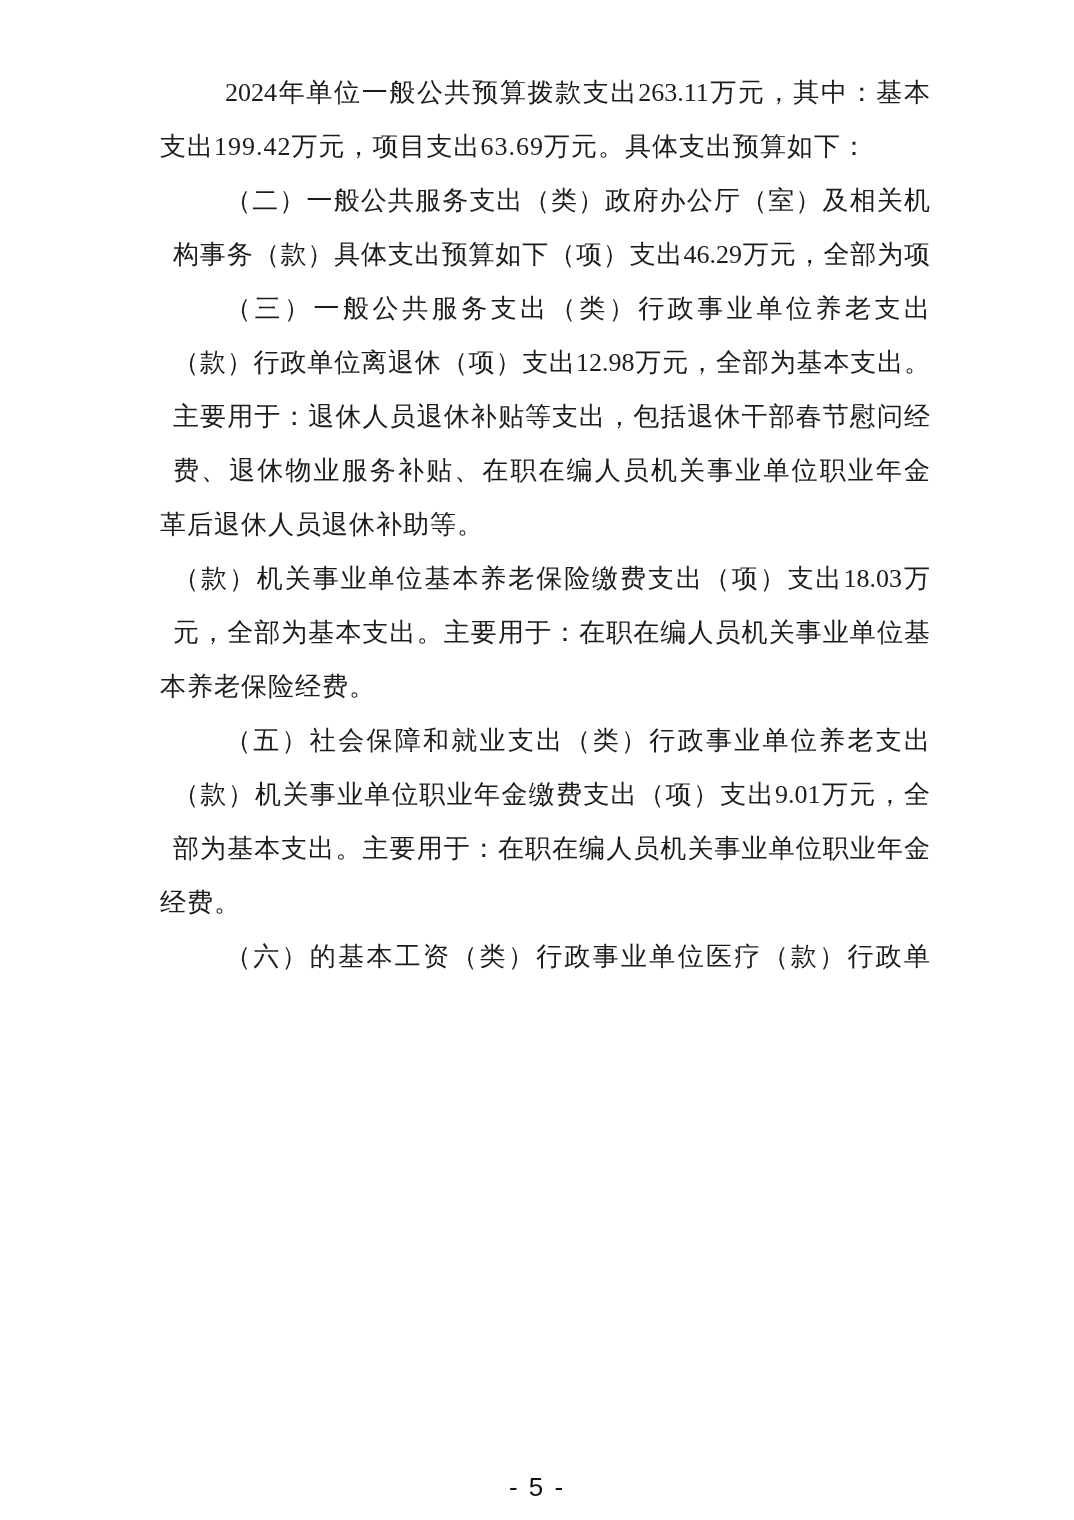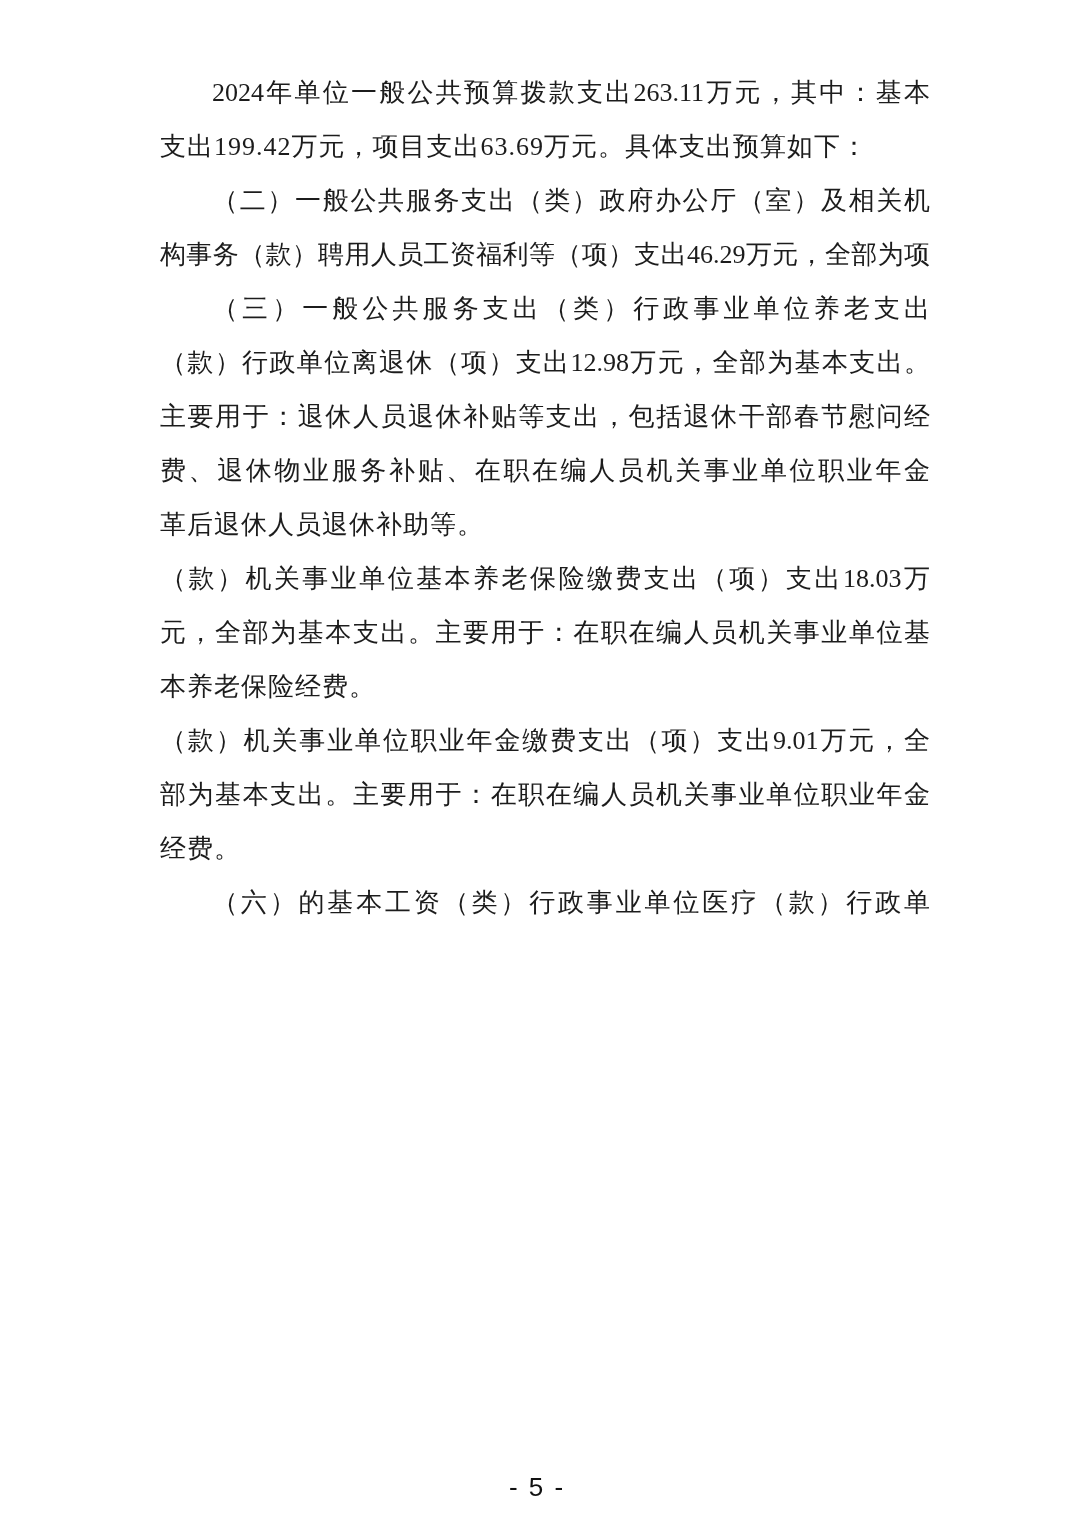--- a/index.html
+++ b/index.html
@@ -30,20 +30,21 @@
   }
   .line {
     white-space: nowrap;
     height: 54px;
   }
   
   .fill {
     text-align: justify;
     text-align-last: justify;
     text-justify: inter-ideograph;
+    margin-left: 13px;
   }
   
   .last {
     text-align: left;
     text-align-last: left;
     letter-spacing: 1px;
     font-family: Liberation Serif, serif;
   }
   
   .indent {
@@ -68,38 +69,39 @@
   <div class="content">
 
     <div class="para">
       <div class="line fill indent">2024年单位一般公共预算拨款支出263.11万元，其中：基本</div>
       <div class="line last">支出199.42万元，项目支出63.69万元。具体支出预算如下：</div>
     </div>
 
 
     <div class="para">
       <div class="line fill indent">（二）一般公共服务支出（类）政府办公厅（室）及相关机</div>
-      <div class="line fill">构事务（款）聘用人员工资福利等（项）支出46.29万元，全部为项</div>
+      <div class="line fill">构事务（款）具体支出预算如下（项）支出46.29万元，全部为项</div>
     </div>
 
     <div class="para">
       <div class="line fill indent">（三）一般公共服务支出（类）行政事业单位养老支出</div>
       <div class="line fill">（款）行政单位离退休（项）支出12.98万元，全部为基本支出。</div>
       <div class="line fill">主要用于：退休人员退休补贴等支出，包括退休干部春节慰问经</div>
       <div class="line fill">费、退休物业服务补贴、在职在编人员机关事业单位职业年金</div>
       <div class="line last">革后退休人员退休补助等。</div>
     </div>
 
     <div class="para">
       <div class="line fill">（款）机关事业单位基本养老保险缴费支出（项）支出18.03万</div>
       <div class="line fill">元，全部为基本支出。主要用于：在职在编人员机关事业单位基</div>
       <div class="line last">本养老保险经费。</div>
     </div>
 
     <div class="para">
+      <div class="line fill indent">（五）社会保障和就业支出（类）行政事业单位养老支出</div>
       <div class="line fill">（款）机关事业单位职业年金缴费支出（项）支出9.01万元，全</div>
       <div class="line fill">部为基本支出。主要用于：在职在编人员机关事业单位职业年金</div>
       <div class="line last">经费。</div>
     </div>
 
     <div class="para">
       <div class="line fill indent">（六）的基本工资（类）行政事业单位医疗（款）行政单</div>
     </div>
 
   </div>

